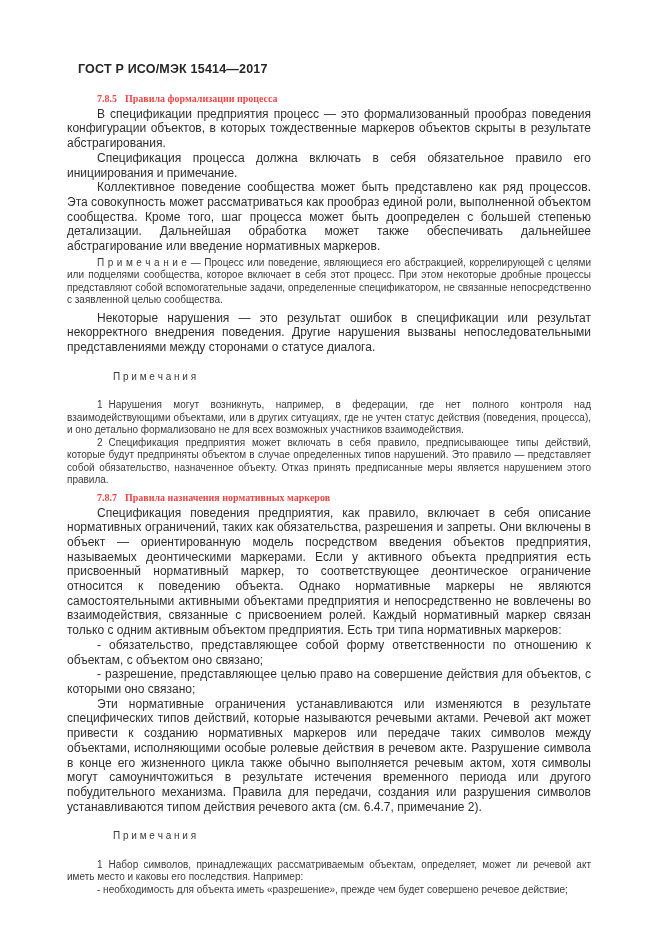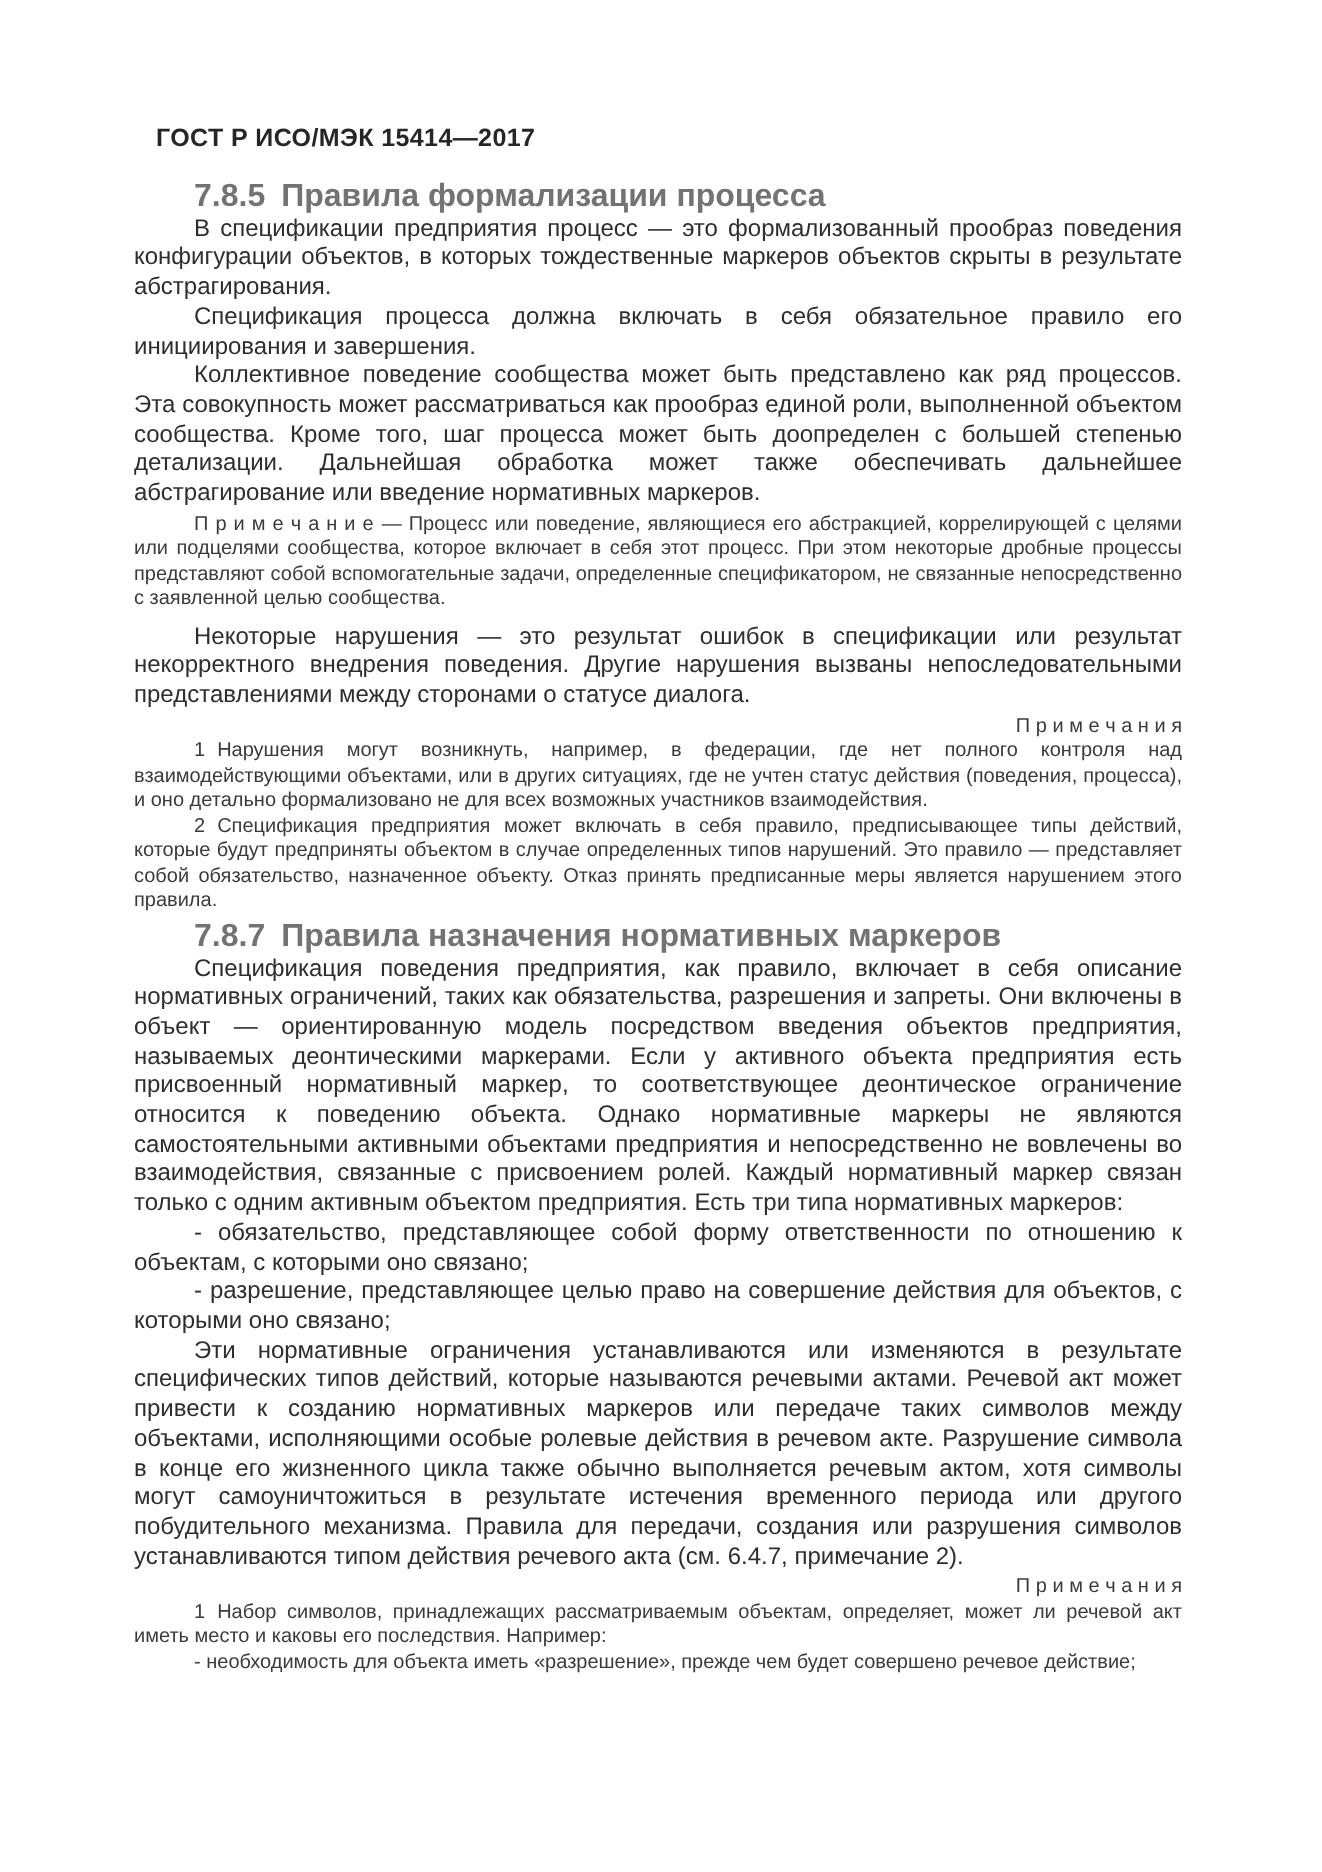--- a/index.html
+++ b/index.html
@@ -27,25 +27,26 @@
     color: #262626;
   }
   .content {
     position: absolute;
     top: 92px;
     left: 67px;
     width: 524px;
   }
   .h3 {
     margin: 0;
-    font-size: 16px;
+    font-size: 10px;
     line-height: 14.7px;
     font-weight: 700;
     text-indent: 30px;
-    color: #737373;
+    color: #ef4444;
+    font-family: Liberation Serif, serif;
   }
   .h3 .ttl { margin-left: 8px; }
   .para {
     margin: 0;
     font-size: 12px;
     line-height: 14.7px;
     text-align: justify;
     text-indent: 30px;
     hyphens: auto;
     -webkit-hyphens: auto;
@@ -57,61 +58,60 @@
     line-height: 12.5px;
     text-align: justify;
     text-indent: 30px;
     color: #3a3a3a;
     hyphens: auto;
     -webkit-hyphens: auto;
   }
   .note .after-label { margin-left: 4px; }
   .note .after-num { margin-left: 6px; }
   .notes-label {
-    margin: 0;
+    margin: 16px;
     font-size: 10px;
     line-height: 12.5px;
     text-indent: 30px;
     color: #3a3a3a;
-    text-align: right;
   }
 </style>
 </head>
 <body>
 
 <div class="page">
 
   <div class="doc-header">ГОСТ Р ИСО/МЭК 15414—2017</div>
 
   <div class="content">
 
     <h3 class="h3"><span>7.8.5</span><span class="ttl">Правила формализации процесса</span></h3>
 
     <p class="para">В спецификации предприятия процесс — это формализованный прообраз поведения конфигурации объектов, в которых тождественные маркеров объектов скрыты в результате абстрагирования.</p>
-    <p class="para">Спецификация процесса должна включать в себя обязательное правило его инициирования и завершения.</p>
+    <p class="para">Спецификация процесса должна включать в себя обязательное правило его инициирования и примечание.</p>
     <p class="para">Коллективное поведение сообщества может быть представлено как ряд процессов. Эта совокупность может рассматриваться как прообраз единой роли, выполненной объектом сообщества. Кроме того, шаг процесса может быть доопределен с большей степенью детализации. Дальнейшая обработка может также обеспечивать дальнейшее абстрагирование или введение нормативных маркеров.</p>
 
     <div class="note-group">
       <p class="note"><span>П р и м е ч а н и е</span><span class="after-label">— Процесс или поведение, являющиеся его абстракцией, коррелирующей с целями или подцелями сообщества, которое включает в себя этот процесс. При этом некоторые дробные процессы представляют собой вспомогательные задачи, определенные спецификатором, не связанные непосредственно с заявленной целью сообщества.</span></p>
     </div>
 
 
     <p class="para">Некоторые нарушения — это результат ошибок в спецификации или результат некорректного внедрения поведения. Другие нарушения вызваны непоследовательными представлениями между сторонами о статусе диалога.</p>
 
     <div class="note-group">
       <p class="notes-label">П р и м е ч а н и я</p>
       <p class="note"><span>1</span><span class="after-num">Нарушения могут возникнуть, например, в федерации, где нет полного контроля над взаимодействующими объектами, или в других ситуациях, где не учтен статус действия (поведения, процесса), и оно детально формализовано не для всех возможных участников взаимодействия.</span></p>
       <p class="note"><span>2</span><span class="after-num">Спецификация предприятия может включать в себя правило, предписывающее типы действий, которые будут предприняты объектом в случае определенных типов нарушений. Это правило — представляет собой обязательство, назначенное объекту. Отказ принять предписанные меры является нарушением этого правила.</span></p>
     </div>
 
 
     <h3 class="h3"><span>7.8.7</span><span class="ttl">Правила назначения нормативных маркеров</span></h3>
 
     <p class="para">Спецификация поведения предприятия, как правило, включает в себя описание нормативных ограничений, таких как обязательства, разрешения и запреты. Они включены в объект — ориентированную модель посредством введения объектов предприятия, называемых деонтическими маркерами. Если у активного объекта предприятия есть присвоенный нормативный маркер, то соответствующее деонтическое ограничение относится к поведению объекта. Однако нормативные маркеры не являются самостоятельными активными объектами предприятия и непосредственно не вовлечены во взаимодействия, связанные с присвоением ролей. Каждый нормативный маркер связан только с одним активным объектом предприятия. Есть три типа нормативных маркеров:</p>
-    <p class="para">- обязательство, представляющее собой форму ответственности по отношению к объектам, с которыми оно связано;</p>
+    <p class="para">- обязательство, представляющее собой форму ответственности по отношению к объектам, с объектом оно связано;</p>
     <p class="para">- разрешение, представляющее целью право на совершение действия для объектов, с которыми оно связано;</p>
     <p class="para">Эти нормативные ограничения устанавливаются или изменяются в результате специфических типов действий, которые называются речевыми актами. Речевой акт может привести к созданию нормативных маркеров или передаче таких символов между объектами, исполняющими особые ролевые действия в речевом акте. Разрушение символа в конце его жизненного цикла также обычно выполняется речевым актом, хотя символы могут самоуничтожиться в результате истечения временного периода или другого побудительного механизма. Правила для передачи, создания или разрушения символов устанавливаются типом действия речевого акта (см. 6.4.7, примечание 2).</p>
 
     <div class="note-group">
       <p class="notes-label">П р и м е ч а н и я</p>
       <p class="note"><span>1</span><span class="after-num">Набор символов, принадлежащих рассматриваемым объектам, определяет, может ли речевой акт иметь место и каковы его последствия. Например:</span></p>
       <p class="note">- необходимость для объекта иметь «разрешение», прежде чем будет совершено речевое действие;</p>
 
     </div>
 

